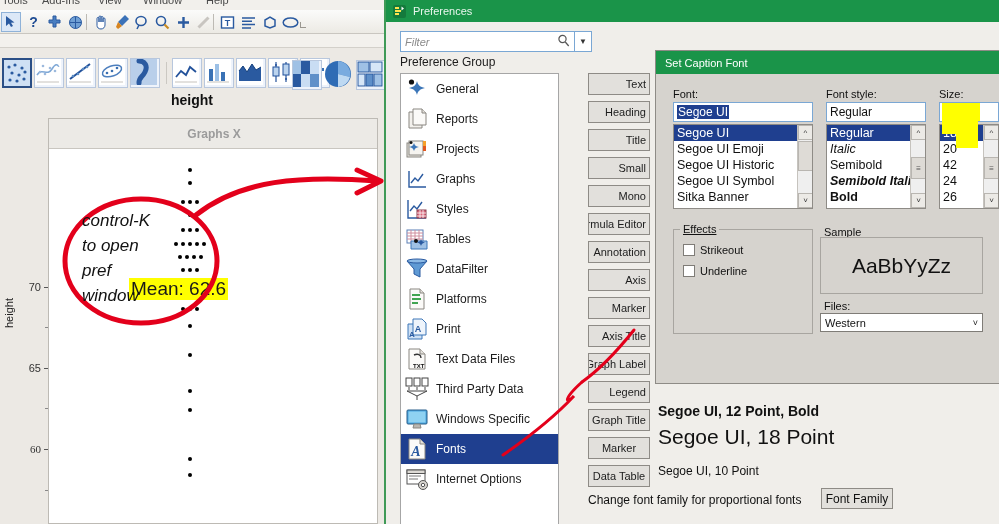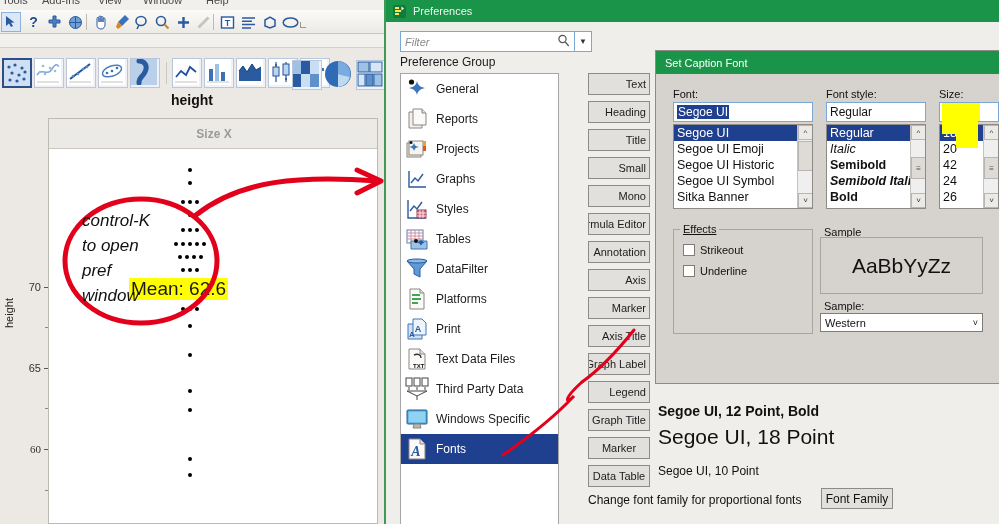--- a/index.html
+++ b/index.html
@@ -500,21 +500,21 @@
         <div class="ytick-lbl" style="top: 249.817px;">65</div>
         <div class="ytick" style="top: 249.817px;"></div>
         <div class="ytick-lbl" style="top: 168.513px;">70</div>
         <div class="ytick" style="top: 168.513px;"></div>
         <div class="ytick minor" style="top: 371.774px;"></div>
         <div class="ytick minor" style="top: 290.47px;"></div>
         <div class="ytick minor" style="top: 209.165px;"></div>
       </div>
 
     <div id="plot-frame">
-      <div id="group-header">Size X</div>
+      <div id="group-header">Graphs X</div>
       <div id="plot-canvas">
           <div class="dot" style="left: 139px; top: 17.513px;"></div>
           <div class="dot" style="left: 139px; top: 30.5217px;"></div>
           <div class="dot" style="left: 132px; top: 50.0348px;"></div>
           <div class="dot" style="left: 139px; top: 50.0348px;"></div>
           <div class="dot" style="left: 146px; top: 50.0348px;"></div>
           <div class="dot" style="left: 139px; top: 63.0435px;"></div>
           <div class="dot" style="left: 132px; top: 77.6783px;"></div>
           <div class="dot" style="left: 139px; top: 77.6783px;"></div>
           <div class="dot" style="left: 146px; top: 77.6783px;"></div>
@@ -749,20 +749,32 @@
             <svg width="24" height="24" viewBox="0 0 24 24">
                 <path d="M4 2h11l5 5v15H4z" fill="#fbfaf8" stroke="#8a8781"></path>
                 <path d="M15 2v5h5" fill="#e4e1dc" stroke="#8a8781"></path>
                 <text x="11" y="19" font-size="14" font-style="italic" font-weight="bold" fill="#2a5aa0" text-anchor="middle" font-family="serif">A</text>
               </svg>
           </span>
           <span>Fonts</span>
         </div>
 
 
+        <div class="pg-item">
+          <span class="pg-ico">
+            <svg width="24" height="24" viewBox="0 0 24 24">
+                <rect x="2" y="3" width="18" height="14" fill="#fff" stroke="#555"></rect>
+                <rect x="2" y="3" width="18" height="3.5" fill="#dddad5" stroke="#555"></rect>
+                <path d="M4 9h12M4 12h9" stroke="#777"></path>
+                <circle cx="18" cy="18" r="4.5" fill="#d8d5d0" stroke="#555"></circle>
+                <circle cx="18" cy="18" r="1.7" fill="#fff" stroke="#555"></circle>
+              </svg>
+          </span>
+          <span>Internet Options</span>
+        </div>
 
       </div>
 
       <div id="fontbtns">
         <div class="fbtn">Text</div>
         <div class="fbtn">Heading</div>
         <div class="fbtn">Title</div>
         <div class="fbtn">Small</div>
         <div class="fbtn">Mono</div>
         <div class="fbtn">Formula Editor</div>
@@ -810,21 +822,21 @@
           <div class="arrow dn">˅</div>
         </div>
       </div>
 
       <div class="dlg-lbl" style="left:170px; top:14px">Font style:</div>
       <div class="dlg-edit" style="left:170px; top:28px; width:100px">Regular</div>
       <div class="dlg-list" style="left:170px; top:50px; width:100px; height:85px">
         <div class="inner">
           <div class="li sel">Regular</div>
           <div class="li" style="font-style:italic">Italic</div>
-          <div class="li" style="font-weight:bold">Semibold</div>
+          <div class="li" style="font-weight:normal">Semibold</div>
           <div class="li" style="font-weight:bold;font-style:italic">Semibold Italic</div>
           <div class="li" style="font-weight:bold">Bold</div>
         </div>
         <div class="sb">
           <div class="arrow up">^</div>
           <div class="thumb" style="top:32px;height:22px">≡</div>
           <div class="arrow dn">˅</div>
         </div>
       </div>
 
@@ -861,21 +873,21 @@
         <span>Strikeout</span>
       </div>
       <div class="cbx" style="left:27px; top:191px">
         <span class="box"></span>
         <span>Underline</span>
       </div>
 
       <div class="dlg-lbl" style="left:168px; top:152px">Sample</div>
       <div id="sample-box" style="left:164px; top:163px; width:163px; height:57px">AaBbYyZz</div>
 
-      <div class="dlg-lbl" style="left:168px; top:226px">Sample:</div>
+      <div class="dlg-lbl" style="left:168px; top:226px">Files:</div>
       <div id="script-sel" style="left:164px; top:239px; width:163px; height:19px">
         <span>Western</span>
         <span style="font-size:9px">˅</span>
       </div>
 
     </div>
   </div>
 
   <svg style="position:absolute;left:384px;top:0;width:615px;height:524px;pointer-events:none">
     <path d="M119 455 C 155 430, 175 412, 190 396 C 182 405, 178 400, 198 382" fill="none" stroke="#e3001b" stroke-width="3" stroke-linecap="round"></path>

